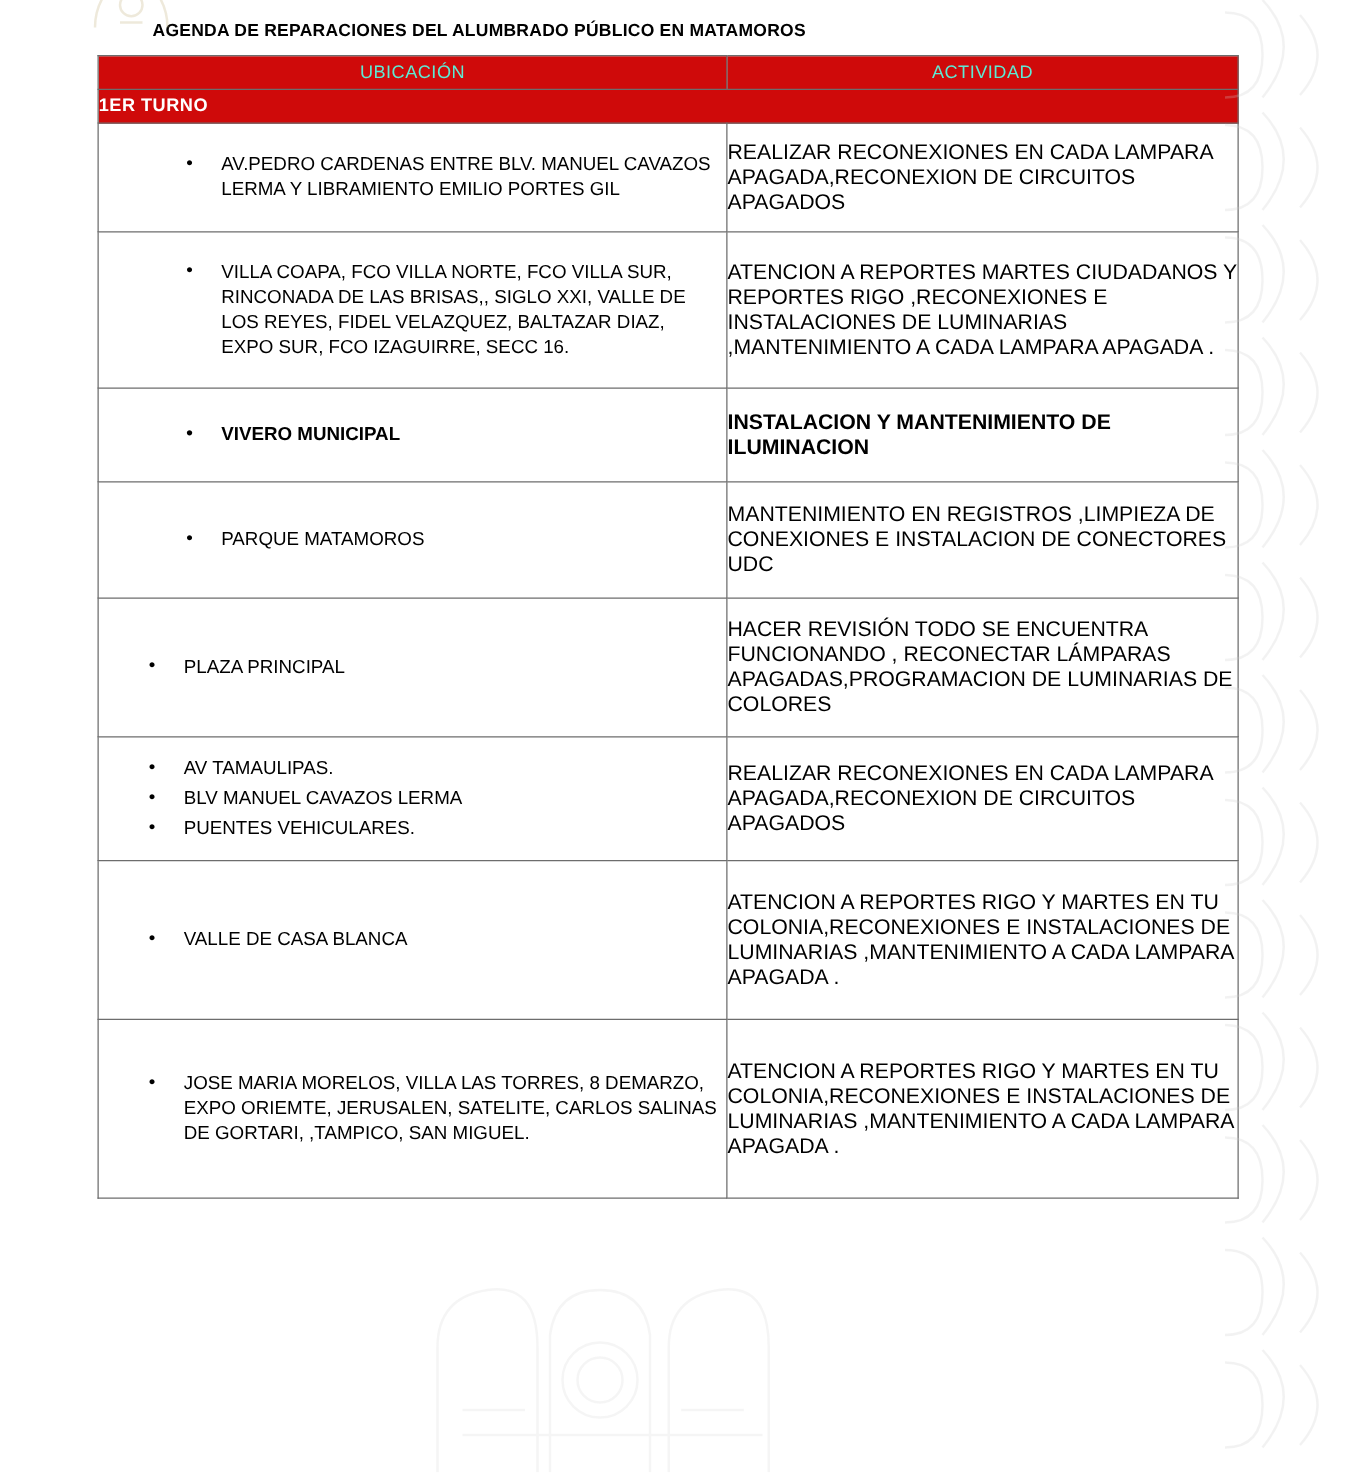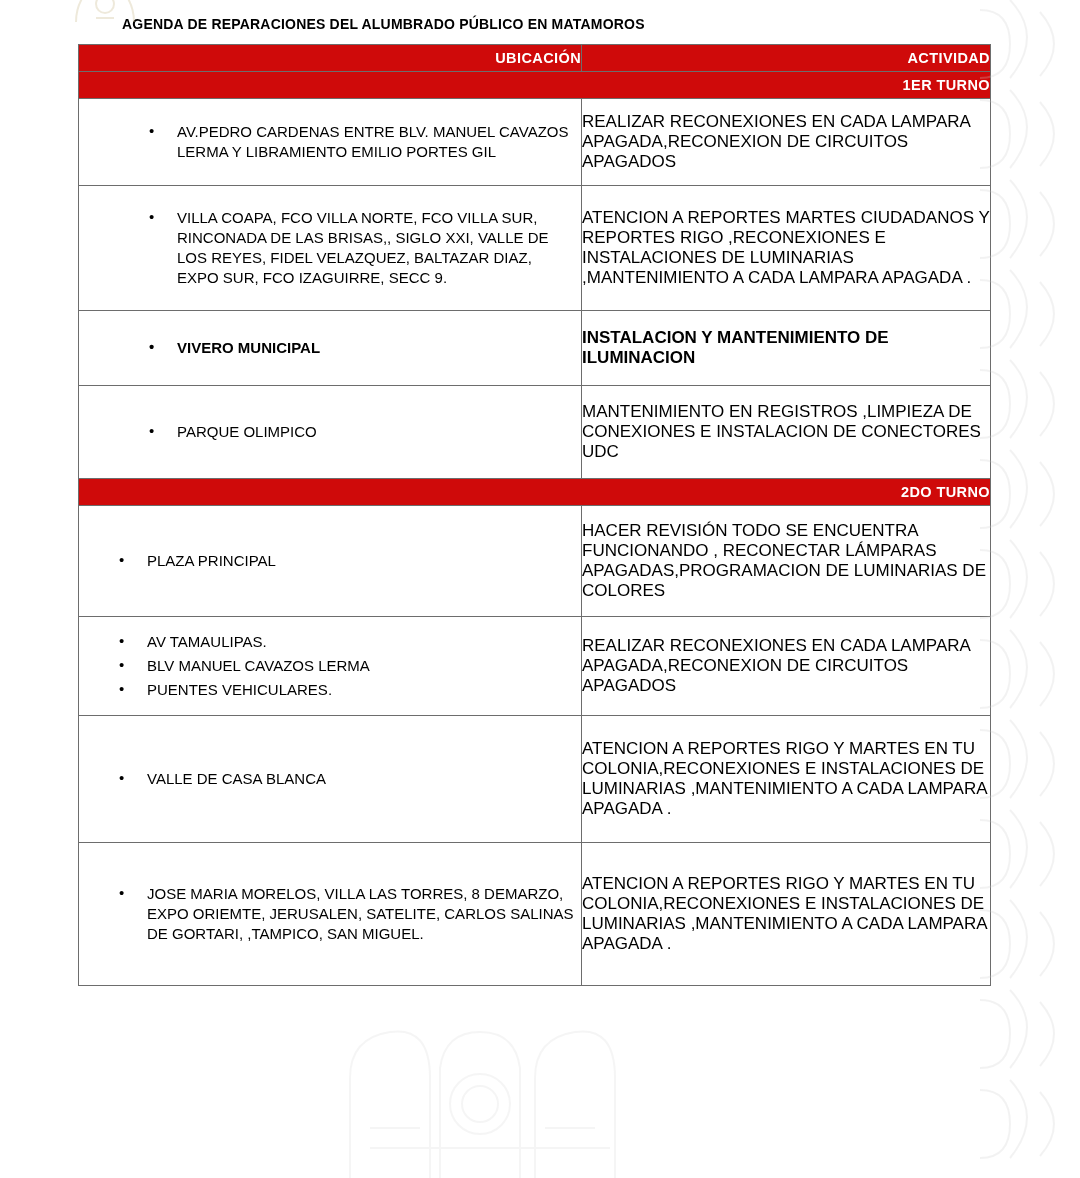--- a/index.html
+++ b/index.html
@@ -65,34 +65,34 @@
 
   table.agenda th,
   table.agenda td {
     border: 1px solid #6d6d6d;
     vertical-align: middle;
     padding: 0;
   }
 
   .hdr-cell {
     background: #cf0a0a;
-    color: #ffffff;
+    color: #5eead4;
     font-size: 14.5px;
-    font-weight: bold;
-    text-align: right;
+    font-weight: normal;
+    text-align: center;
     letter-spacing: 0.4px;
     height: 26px;
     border: 1px solid #cf0a0a;
   }
   .turno-cell {
     background: #cf0a0a;
     color: #ffffff;
     font-size: 14.5px;
     font-weight: bold;
-    text-align: right;
+    text-align: left;
     letter-spacing: 0.4px;
     height: 26px;
     border: 1px solid #cf0a0a;
   }
 
   .ubicacion-cell {
     padding: 10px 10px 10px 0;
     margin-top: 45px;
   }
   .ubicacion-cell ul {
@@ -230,21 +230,21 @@
         </ul>
       </td>
       <td class="actividad-cell">
         <p>REALIZAR RECONEXIONES EN CADA LAMPARA APAGADA,RECONEXION DE CIRCUITOS APAGADOS</p>
       </td>
     </tr>
 
     <tr class="row-tall-2">
       <td class="ubicacion-cell">
         <ul>
-          <li>VILLA COAPA, FCO VILLA NORTE, FCO VILLA SUR, RINCONADA DE LAS BRISAS,, SIGLO XXI, VALLE DE LOS REYES, FIDEL VELAZQUEZ, BALTAZAR DIAZ, EXPO SUR, FCO IZAGUIRRE, SECC 9.</li>
+          <li>VILLA COAPA, FCO VILLA NORTE, FCO VILLA SUR, RINCONADA DE LAS BRISAS,, SIGLO XXI, VALLE DE LOS REYES, FIDEL VELAZQUEZ, BALTAZAR DIAZ, EXPO SUR, FCO IZAGUIRRE, SECC 16.</li>
         </ul>
       </td>
       <td class="actividad-cell">
         <p>ATENCION A REPORTES MARTES CIUDADANOS Y REPORTES RIGO ,RECONEXIONES E INSTALACIONES DE LUMINARIAS ,MANTENIMIENTO A CADA LAMPARA APAGADA .</p>
       </td>
     </tr>
 
     <tr class="row-tall-3">
       <td class="ubicacion-cell">
         <ul>
@@ -253,31 +253,28 @@
       </td>
       <td class="actividad-cell">
         <p>INSTALACION Y MANTENIMIENTO DE ILUMINACION</p>
       </td>
     </tr>
 
 
     <tr class="row-tall-5">
       <td class="ubicacion-cell">
         <ul>
-          <li>PARQUE OLIMPICO</li>
+          <li>PARQUE MATAMOROS</li>
         </ul>
       </td>
       <td class="actividad-cell">
         <p>MANTENIMIENTO EN REGISTROS ,LIMPIEZA DE CONEXIONES E INSTALACION DE CONECTORES UDC</p>
       </td>
     </tr>
 
-    <tr>
-      <td class="turno-cell" colspan="2">2DO TURNO</td>
-    </tr>
 
     <tr class="row-tall-6">
       <td class="ubicacion-cell">
         <ul class="indent-small">
           <li>PLAZA PRINCIPAL</li>
         </ul>
       </td>
       <td class="actividad-cell">
         <p>HACER REVISIÓN TODO SE ENCUENTRA FUNCIONANDO , RECONECTAR LÁMPARAS APAGADAS,PROGRAMACION DE LUMINARIAS DE COLORES</p>
       </td>

